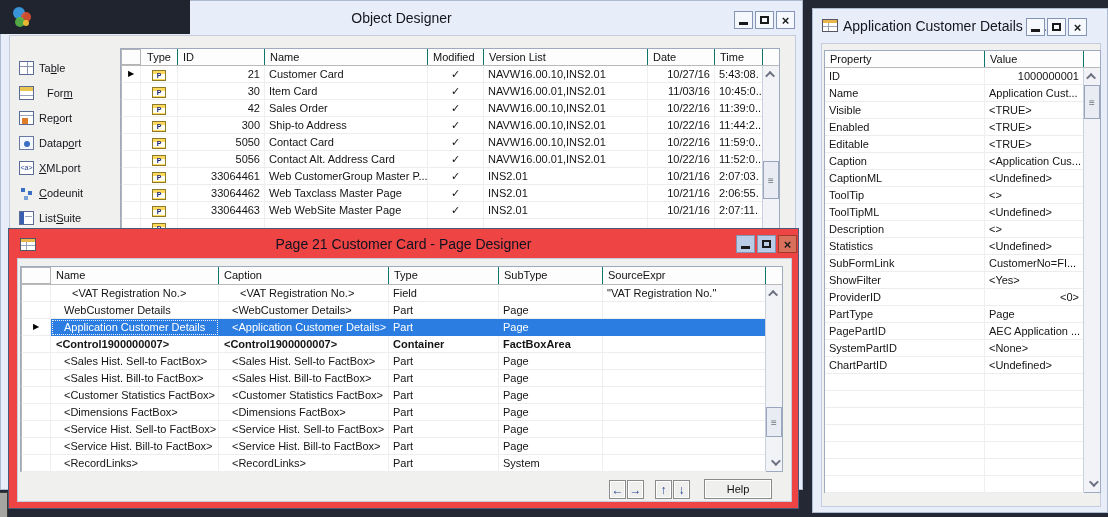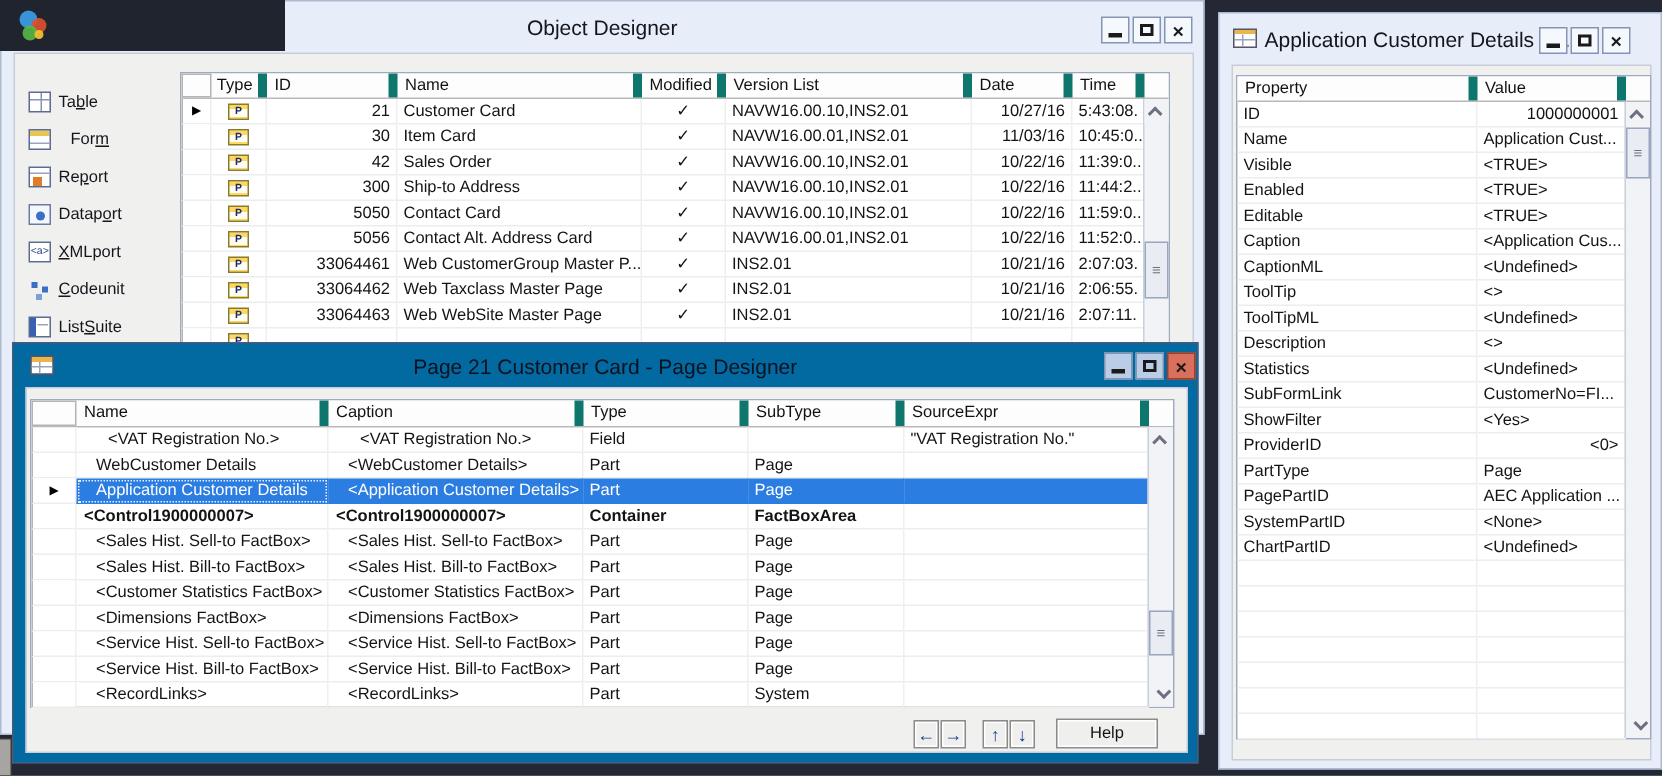--- a/index.html
+++ b/index.html
@@ -15,21 +15,21 @@
   .wbtn{width:19px;height:18px;background:#f5f8fd;border:1px solid #8494b4;
         display:flex;align-items:center;justify-content:center;cursor:pointer;}
   .wbtn .min-glyph{width:9px;height:3px;background:#1a1a1a;margin-top:7px;}
   .wbtn .max-glyph{width:9px;height:8px;border:2px solid #1a1a1a;background:transparent;}
   .wbtn .x-glyph{font-size:13px;font-weight:bold;color:#1a1a1a;line-height:1;}
   .wbtn.red{background:#d9705c;border-color:#a03b2c;}
 
   
   .grid{position:absolute;background:#fff;border:1px solid #9daabf;font-size:11px;}
   .gh{display:flex;height:17px;line-height:16px;background:#fdfdfd;border-bottom:1px solid #b9b9b9;}
-  .gh .hc{border-right:6px solid #0f766e;padding-left:5px;white-space:nowrap;overflow:hidden;color:#111;}
+  .gh .hc{border-right:1px solid #0f766e;padding-left:5px;white-space:nowrap;overflow:hidden;color:#111;}
   .grow{display:flex;height:17px;line-height:16px;}
   .grow .c{border-right:1px solid #efefef;border-bottom:1px solid #ededed;white-space:nowrap;overflow:hidden;padding:0 4px;}
   .rsel{background:#fff;border:1px solid #b4b4b4;border-top:none;text-align:center;
         font-size:8px;color:#000;padding:0!important;line-height:15px;}
   .gh .rsel-h{border:1px solid #b4b4b4;}
 
   
   .pgicon{display:inline-block;width:14px;height:11px;border:1px solid #8d7a28;position:relative;
           background:linear-gradient(#ffd95e 0 3px,#fffef4 3px 8px,#ffd95e 8px 11px);vertical-align:middle;}
   .pgicon::after{content:"P";position:absolute;left:0;right:0;top:1px;text-align:center;
@@ -80,21 +80,21 @@
   .od-grid .type{width:37px;flex:none;text-align:center;padding:0;}
   .od-grid .id{width:87px;flex:none;text-align:right;}
   .od-grid .name{width:163px;flex:none;}
   .od-grid .mod{width:56px;flex:none;text-align:center;color:#111;}
   .od-grid .ver{width:164px;flex:none;}
   .od-grid .date{width:67px;flex:none;text-align:right;}
   .od-grid .time{width:48px;flex:none;text-align:right;padding-right:18px;}
   .od-scroll{right:0;top:17px;bottom:0;}
 
   
-  .pd{left:8px;top:228px;width:791px;height:281px;background:#0369a1;border:1px solid #4a5a78;z-index:10;}
+  .pd{left:8px;top:228px;width:791px;height:281px;background:#ef4444;border:1px solid #4a5a78;z-index:10;}
   .pd .titlebar{height:29px;}
   .pd .title-center{top:7px;color:#0e1220;}
   .pd .wbtns{top:6px;left:727px;}
   .pd-icon{position:absolute;left:11px;top:8px;}
   .formicon{display:inline-block;width:16px;height:13px;border:1px solid #556;position:relative;
             background:linear-gradient(#e8b64c 0 3px,#fff 3px);}
   .formicon::before{content:"";position:absolute;left:0;right:0;top:6px;border-top:1px solid #9aa4ba;}
   .formicon::after{content:"";position:absolute;top:3px;bottom:0;left:5px;border-left:1px solid #9aa4ba;}
   .pd-content{position:absolute;left:8px;top:29px;width:775px;height:244px;background:#f0f0ef;border:1px solid #c5cddc;}
 

